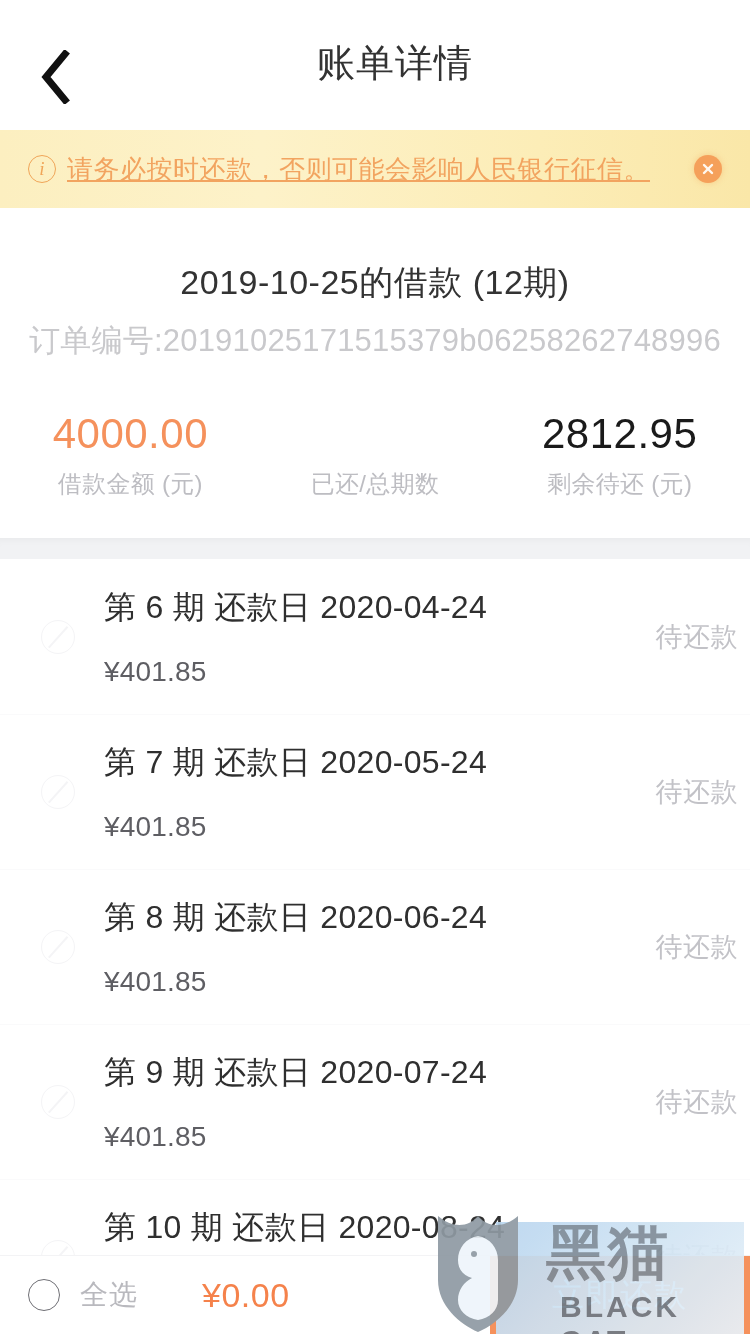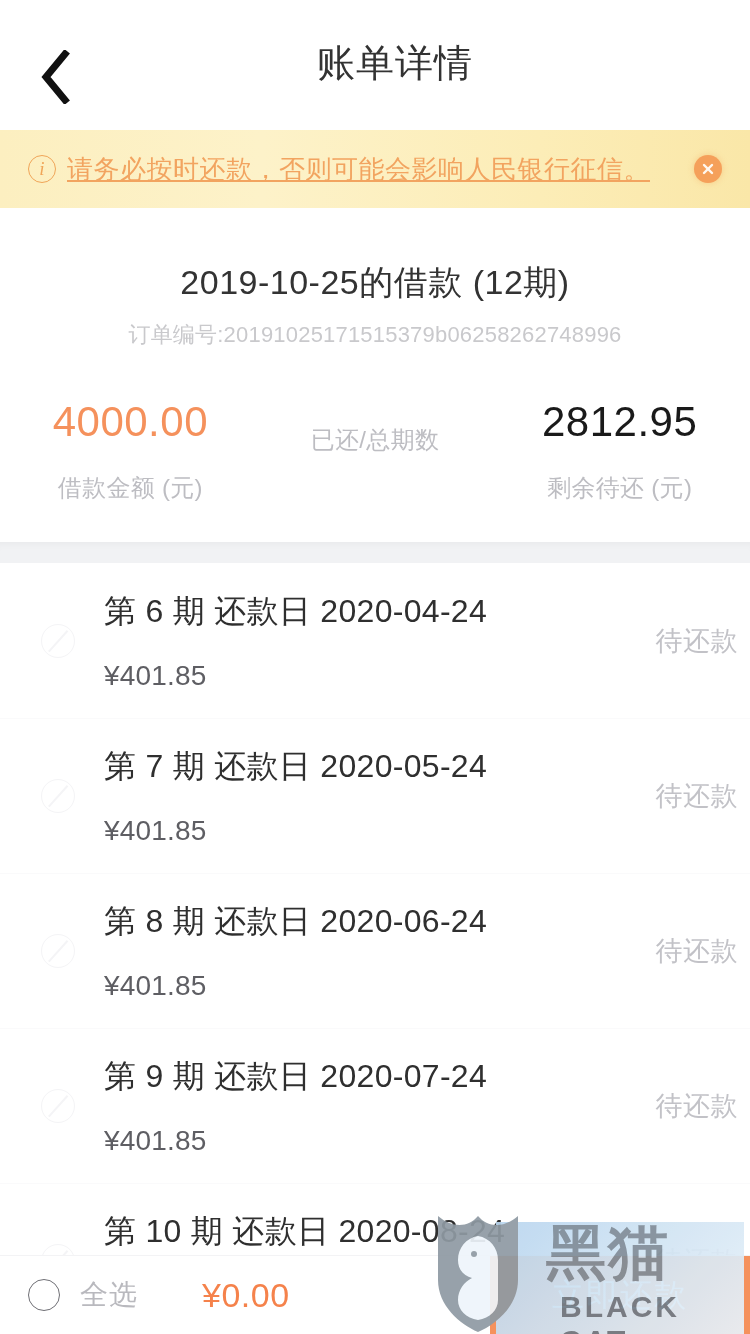--- a/index.html
+++ b/index.html
@@ -101,44 +101,45 @@
     padding-top: 52px;
   }
   .summary-title {
     text-align: center;
     font-size: 34px;
     color: #333333;
     letter-spacing: 0.5px;
   }
   .summary-order {
     text-align: center;
-    font-size: 22px;
+    font-size: 31px;
     color: #c9c9cc;
     margin-top: 14px;
     letter-spacing: 0.2px;
   }
 
   .stats {
     display: flex;
     margin-top: 48px;
     padding: 0 8px 0 8px;
+    align-items: flex-end;
   }
   .stat {
     flex: 1 1 0;
     text-align: center;
   }
   .stat-value {
     font-size: 42px;
     letter-spacing: 0.5px;
     line-height: 1.15;
   }
   .stat-value.orange { color: #F5915C; }
   .stat-value.dark { color: #1a1a1a; }
   .stat-label {
-    margin-top: 26px;
+    margin-top: 10px;
     font-size: 24px;
     color: #bdbdc2;
     letter-spacing: 0.3px;
   }
 
   .divider-band {
     height: 21px;
     margin-top: 38px;
     background: #f1f2f4;
     box-shadow: inset 0 7px 9px -6px rgba(0,0,0,0.045);

